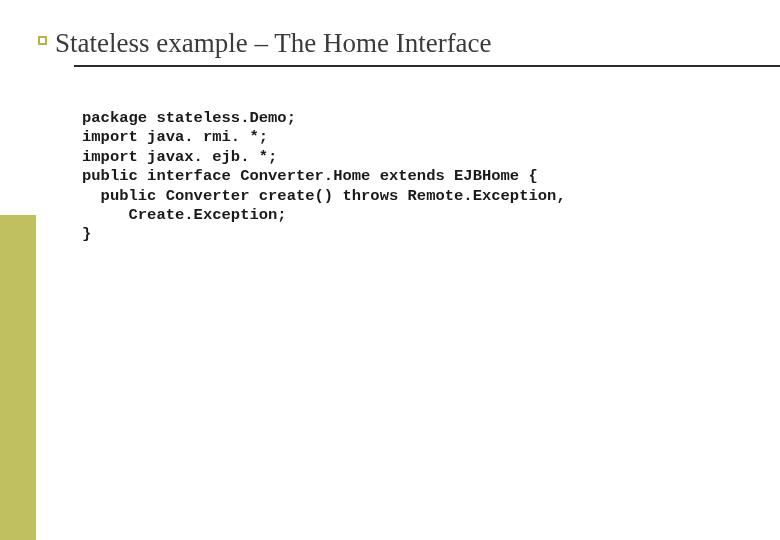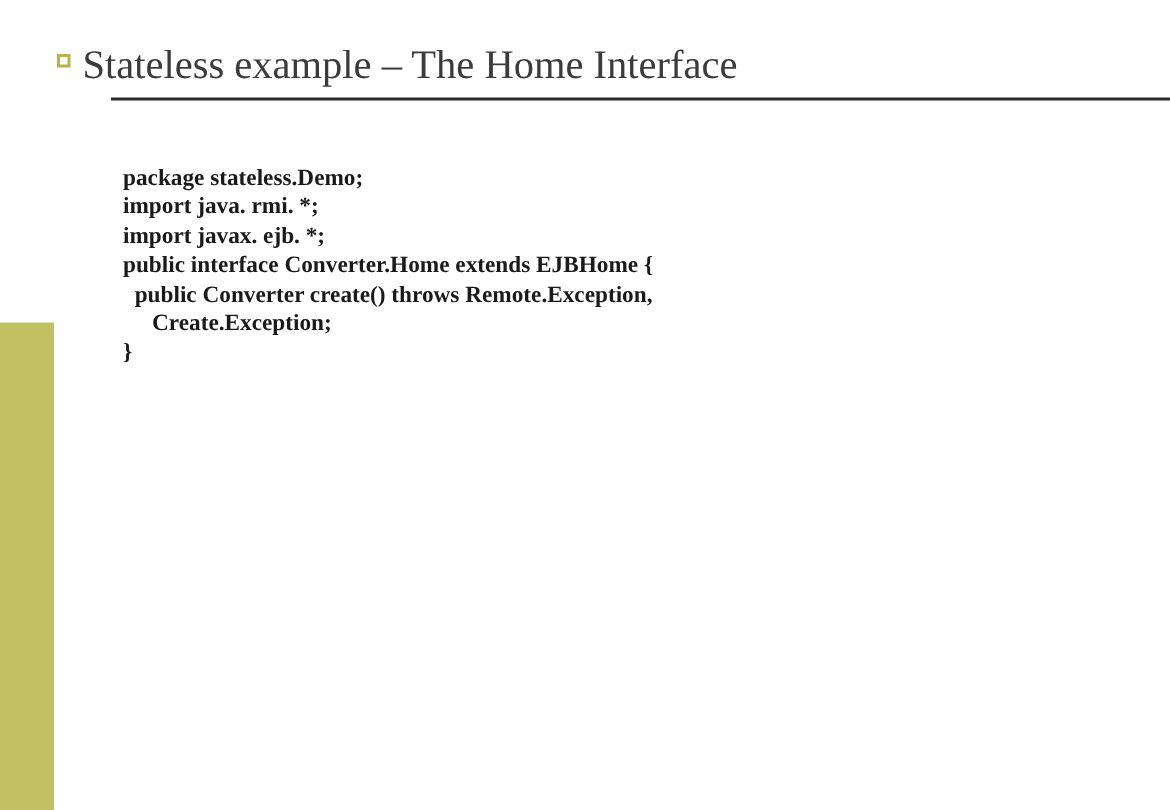--- a/index.html
+++ b/index.html
@@ -44,21 +44,21 @@
     }
     .side-block {
       position: absolute;
       left: 0;
       top: 215px;
       width: 36px;
       height: 325px;
       background: #c0c060;
     }
     .code-area {
-      font-family: Liberation Serif, serif;
+      font-family: Liberation Mono, monospace;
       font-size: 15.5px;
       font-weight: bold;
       color: #1a1a1a;
       line-height: 1.25;
       padding: 42px 0 0 82px;
       white-space: pre;
     }
     .code-line { display: block; }
   </style>
 </head>

